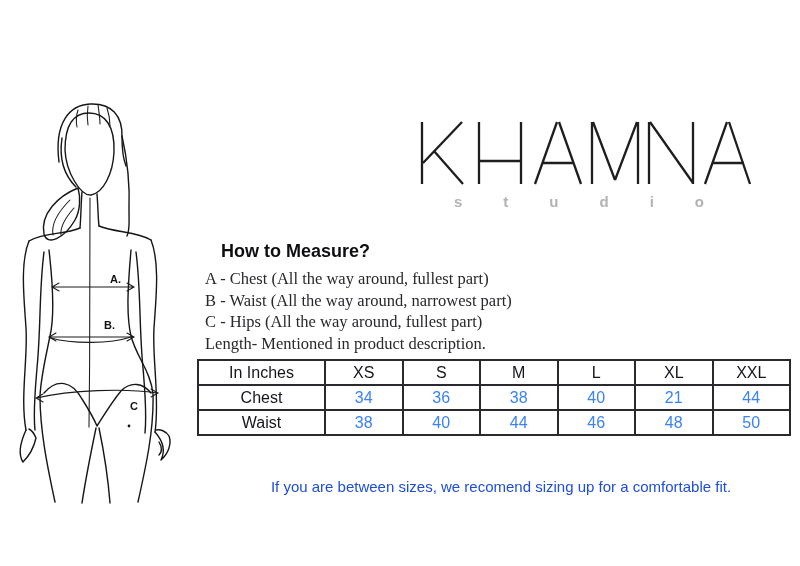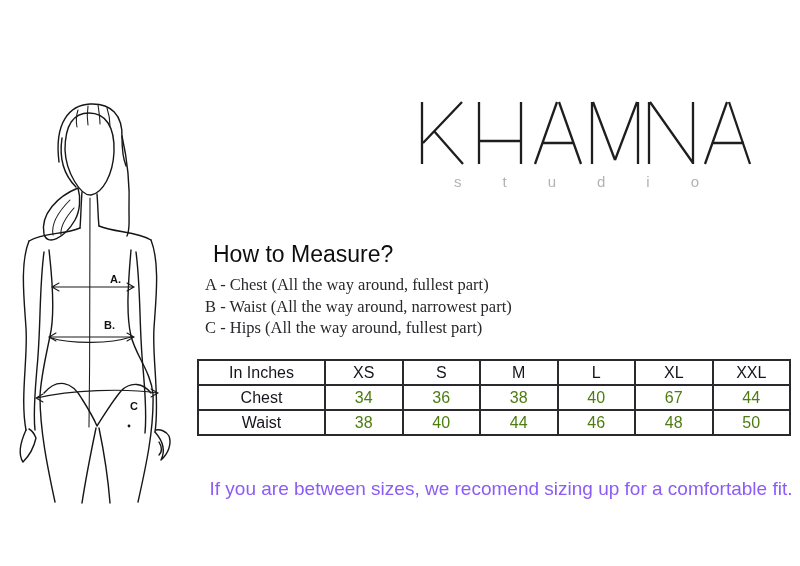--- a/index.html
+++ b/index.html
@@ -6,50 +6,50 @@
   .page{
     position:relative;width:800px;height:566px;background:#ffffff;overflow:hidden;
     font-family:"Liberation Sans", sans-serif;color:#1b1b1f;
   }
   
   .figure-svg{position:absolute;left:10px;top:100px;width:190px;height:410px;}
   .sketch{fill:none;stroke:#161616;stroke-width:1.4;stroke-linecap:round;stroke-linejoin:round;}
   .sketch-thin{fill:none;stroke:#1a1a1a;stroke-width:1.05;stroke-linecap:round;}
   .fig-label{font-family:"Liberation Sans",sans-serif;font-size:11px;font-weight:bold;fill:#111;}
   
-  .logo{position:absolute;left:420px;top:100px;width:332px;}
+  .logo{position:absolute;left:420px;top:120px;width:332px;font-weight:bold;}
   .logo-svg{display:block;width:332px;height:66px;}
   .logo-stroke{fill:none;stroke:#1e1e1e;stroke-width:2.3;stroke-linecap:butt;}
   .logo-sub{
     margin-top:7px;padding-left:34px;font-size:15px;color:#b3b3b3;
     letter-spacing:41px;white-space:nowrap;
   }
   
   .howto{position:absolute;left:205px;top:241px;width:370px;}
-  .howto h2{margin:0 0 6px 8px;font-size:23px;font-weight:normal;color:#0e0e11;}
+  .howto h2{margin:0 0 6px 16px;font-size:18px;font-weight:bold;color:#0e0e11;}
   .howto .line{font-size:16.5px;line-height:21.5px;color:#28282c;white-space:nowrap;font-family:Liberation Serif, serif;}
   
   table.size-chart{
     position:absolute;left:197px;top:359px;border-collapse:collapse;table-layout:fixed;
     font-size:16px;
     padding-left:20px;
   }
   .size-chart th,.size-chart td{
     border:2px solid #2a2a2e;height:23px;padding:0 2px;text-align:center;vertical-align:middle;
     font-weight:normal;
   }
   .size-chart .col-unit{width:121px;}
   .size-chart .col-size{width:71.5px;}
   .size-chart th{color:#15151d;}
   .size-chart td.rowlabel{color:#15151d;border-radius:6px;}
-  .size-chart td.val{color:#4d7c0f;margin-top:19px;}
+  .size-chart td.val{color:#3b82f6;margin-top:19px;}
   
   .footnote{
     position:absolute;left:201px;top:478px;width:600px;text-align:center;
-    font-size:19px;color:#8b5cf6;white-space:nowrap;
+    font-size:15px;color:#1d4ed8;white-space:nowrap;
   }
 </style>
 </head>
 <body>
 
 <div class="page">
 
   <svg class="figure-svg" viewBox="0 0 190 410" aria-hidden="true">
 
     <path class="sketch" d="M 55,50 C 55,24 64,13 79,13 C 95,13 105,26 104,52 C 103,74 93,93 81,95 C 71,96 56,73 55,50"></path>
@@ -104,40 +104,41 @@
       <path class="logo-stroke" d="M 285,64 L 307,2 M 309,2 L 330,64 M 292,43 L 324,43"></path>
     </svg>
     <div class="logo-sub">studio</div>
   </div>
 
   <div class="howto">
     <h2>How to Measure?</h2>
     <div class="line">A - Chest (All the way around, fullest part)</div>
     <div class="line">B - Waist (All the way around, narrowest part)</div>
     <div class="line">C - Hips (All the way around, fullest part)</div>
+    <div class="line">Length- Mentioned in product description.</div>
   </div>
 
   <table class="size-chart">
     <tbody>
         <tr>
       <th class="col-unit">In Inches</th>
       <th class="col-size">XS</th>
       <th class="col-size">S</th>
       <th class="col-size">M</th>
       <th class="col-size">L</th>
       <th class="col-size">XL</th>
       <th class="col-size">XXL</th>
     </tr>
     <tr>
       <td class="rowlabel">Chest</td>
       <td class="val">34</td>
       <td class="val">36</td>
       <td class="val">38</td>
       <td class="val">40</td>
-      <td class="val">67</td>
+      <td class="val">21</td>
       <td class="val">44</td>
     </tr>
     <tr>
       <td class="rowlabel">Waist</td>
       <td class="val">38</td>
       <td class="val">40</td>
       <td class="val">44</td>
       <td class="val">46</td>
       <td class="val">48</td>
       <td class="val">50</td>

